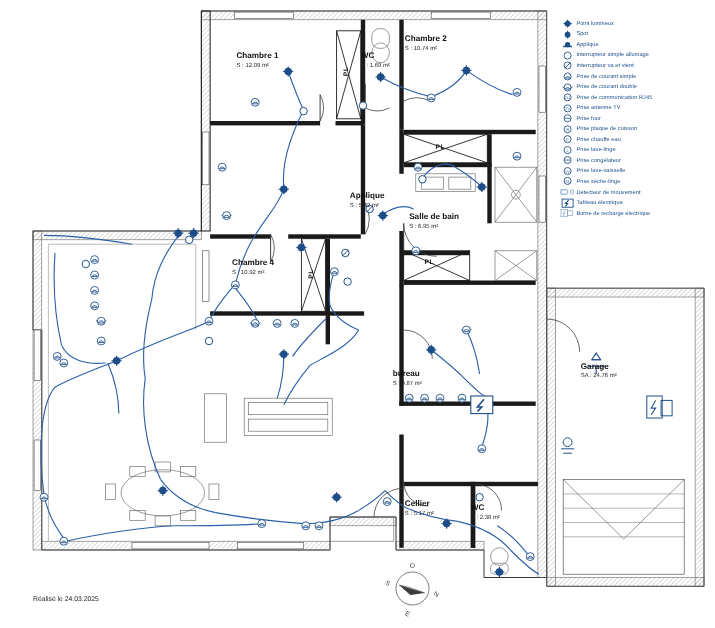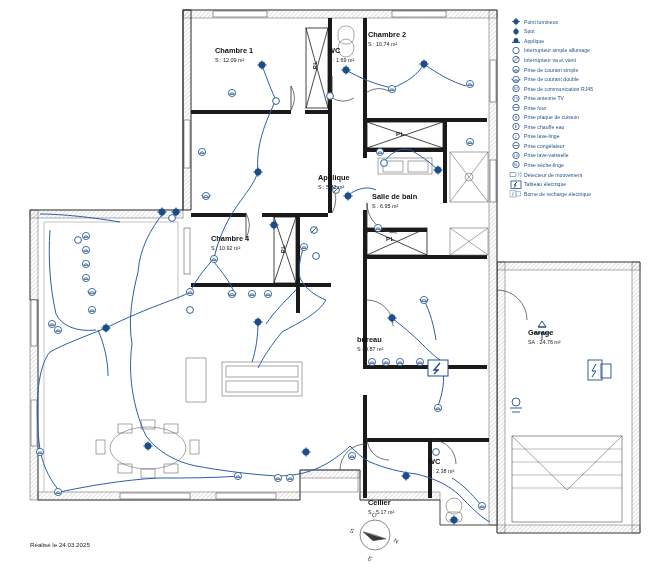--- a/index.html
+++ b/index.html
@@ -393,21 +393,21 @@
   <div class="ar">S : 6.95 m²</div>
 </div>
 <div class="lbl" style="left:211px;top:235px;width:96px;">
   <div class="nm">Chambre 4</div>
   <div class="ar">S : 10.92 m²</div>
 </div>
 <div class="lbl" style="left:357px;top:336px;width:80px;">
   <div class="nm">bureau</div>
   <div class="ar">S : 9.87 m²</div>
 </div>
-<div class="lbl" style="left:368px;top:454px;width:48px;margin-top:45px;">
+<div class="lbl" style="left:368px;top:454px;width:48px;">
   <div class="nm">Cellier</div>
   <div class="ar">S : 5.17 m²</div>
 </div>
 <div class="lbl" style="left:428px;top:458px;width:54px;">
   <div class="nm">WC</div>
   <div class="ar">S : 2.38 m²</div>
 </div>
 <div class="lbl" style="left:528px;top:329px;width:92px;">
   <div class="nm">Garage</div>
   <div class="ar">SA : 24.76 m²</div>

